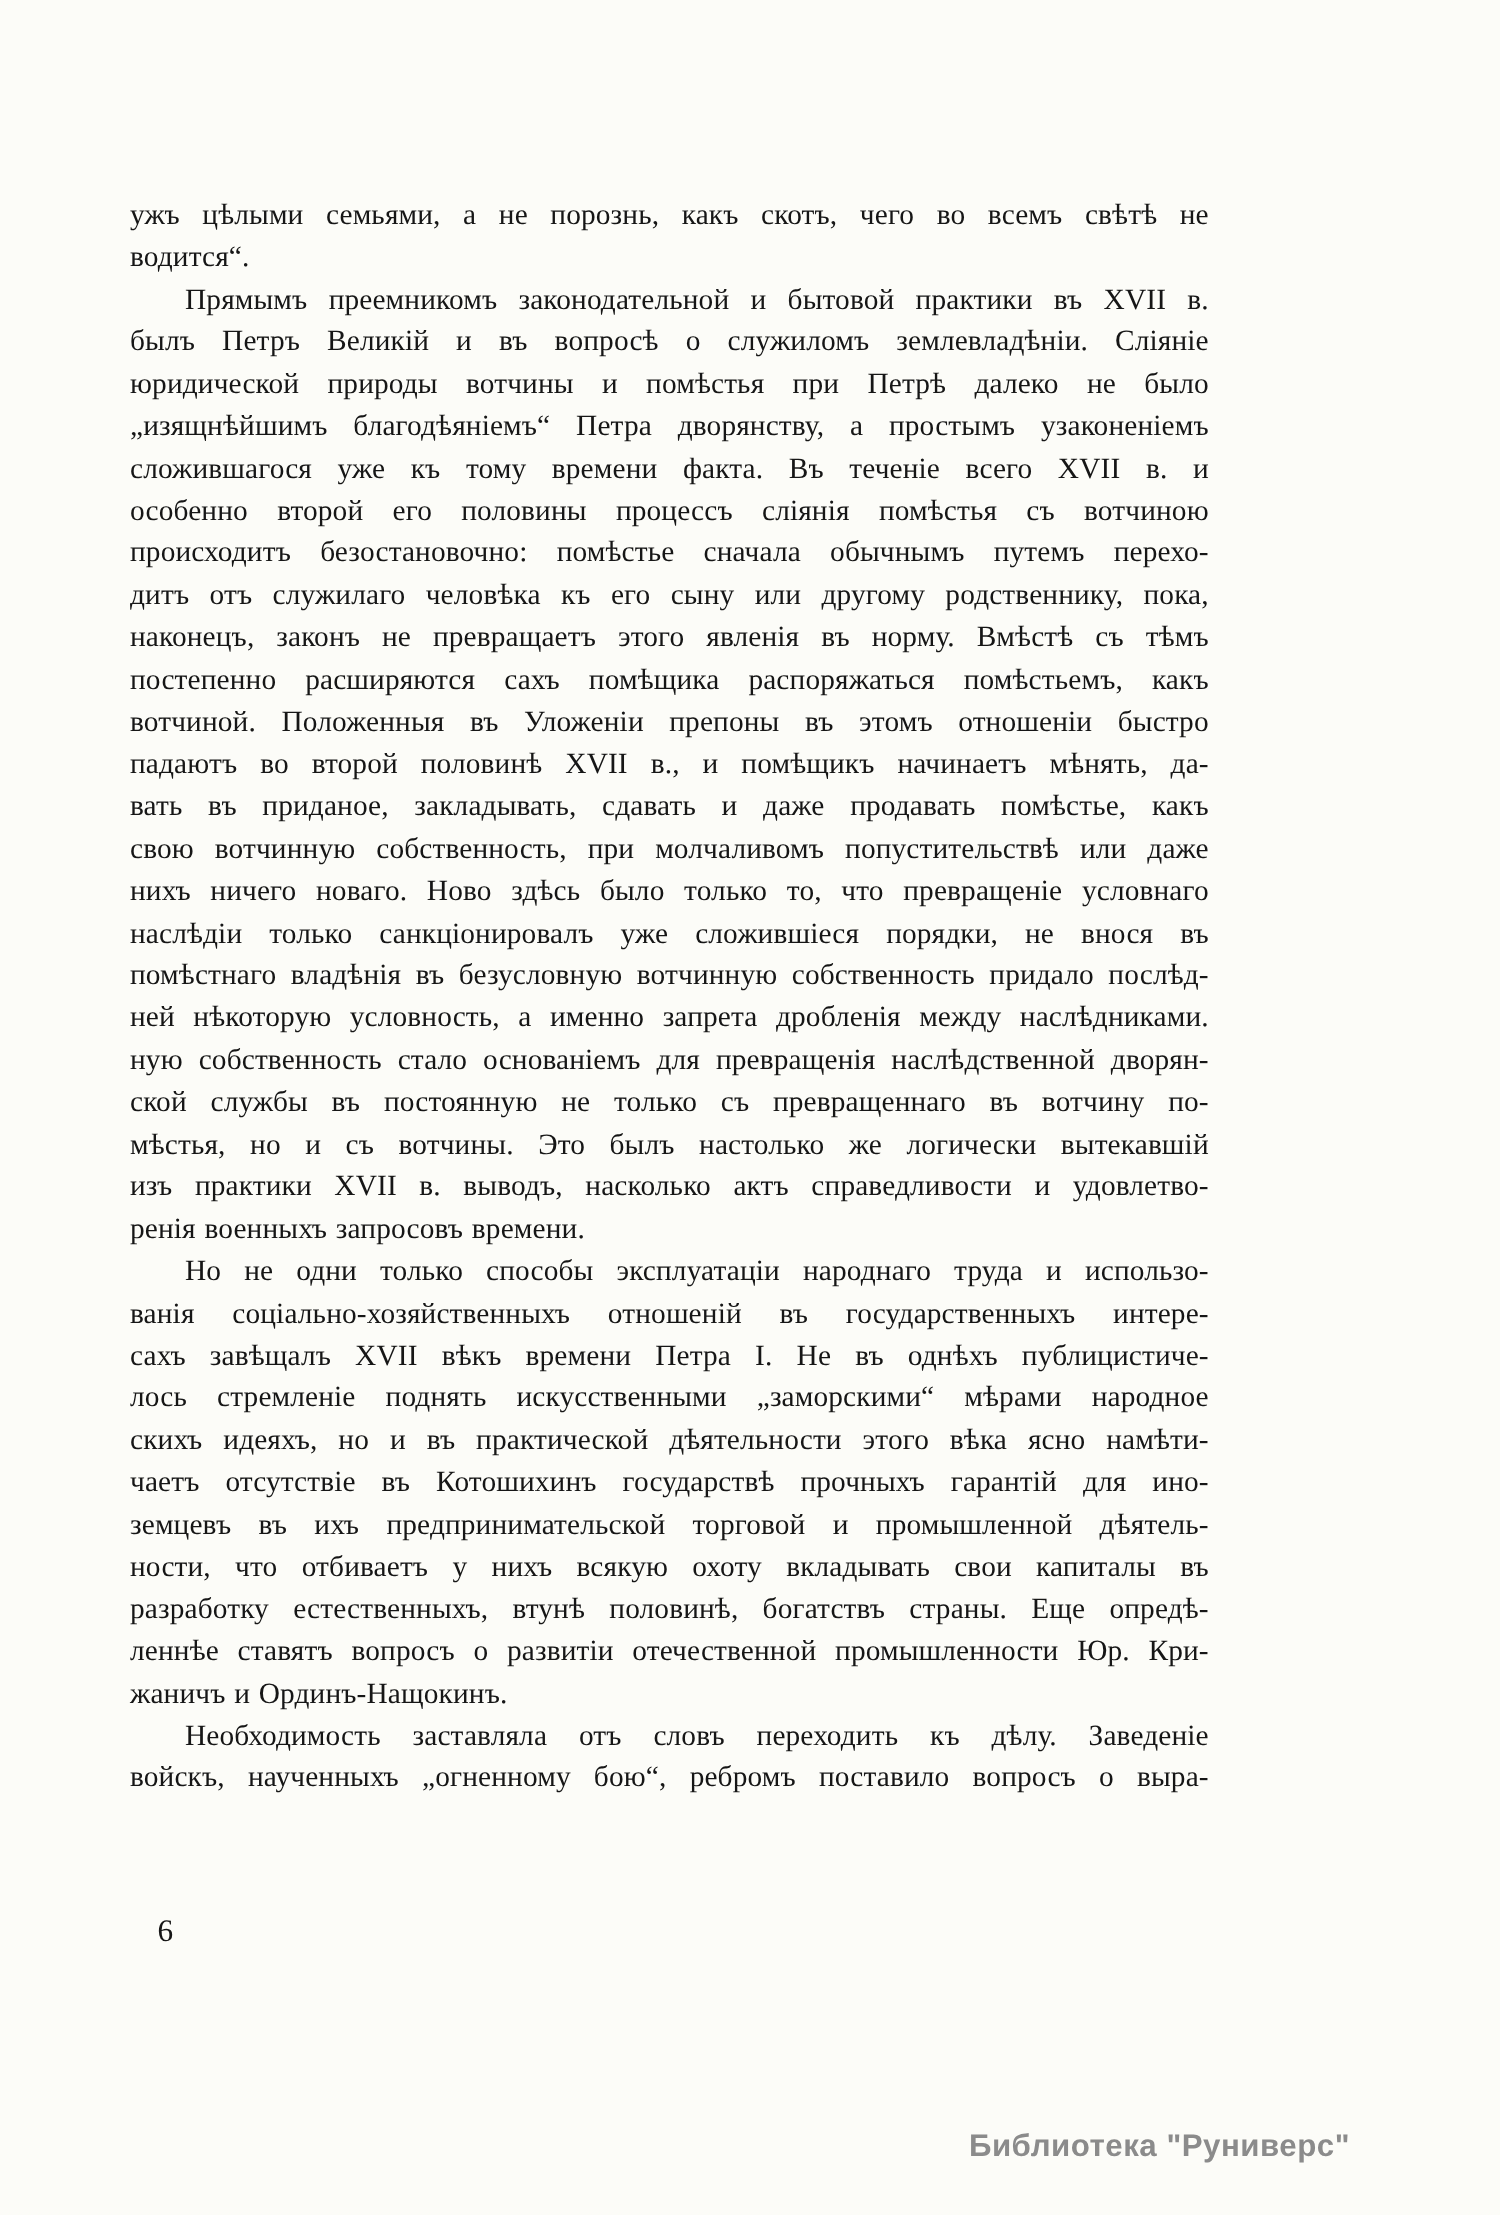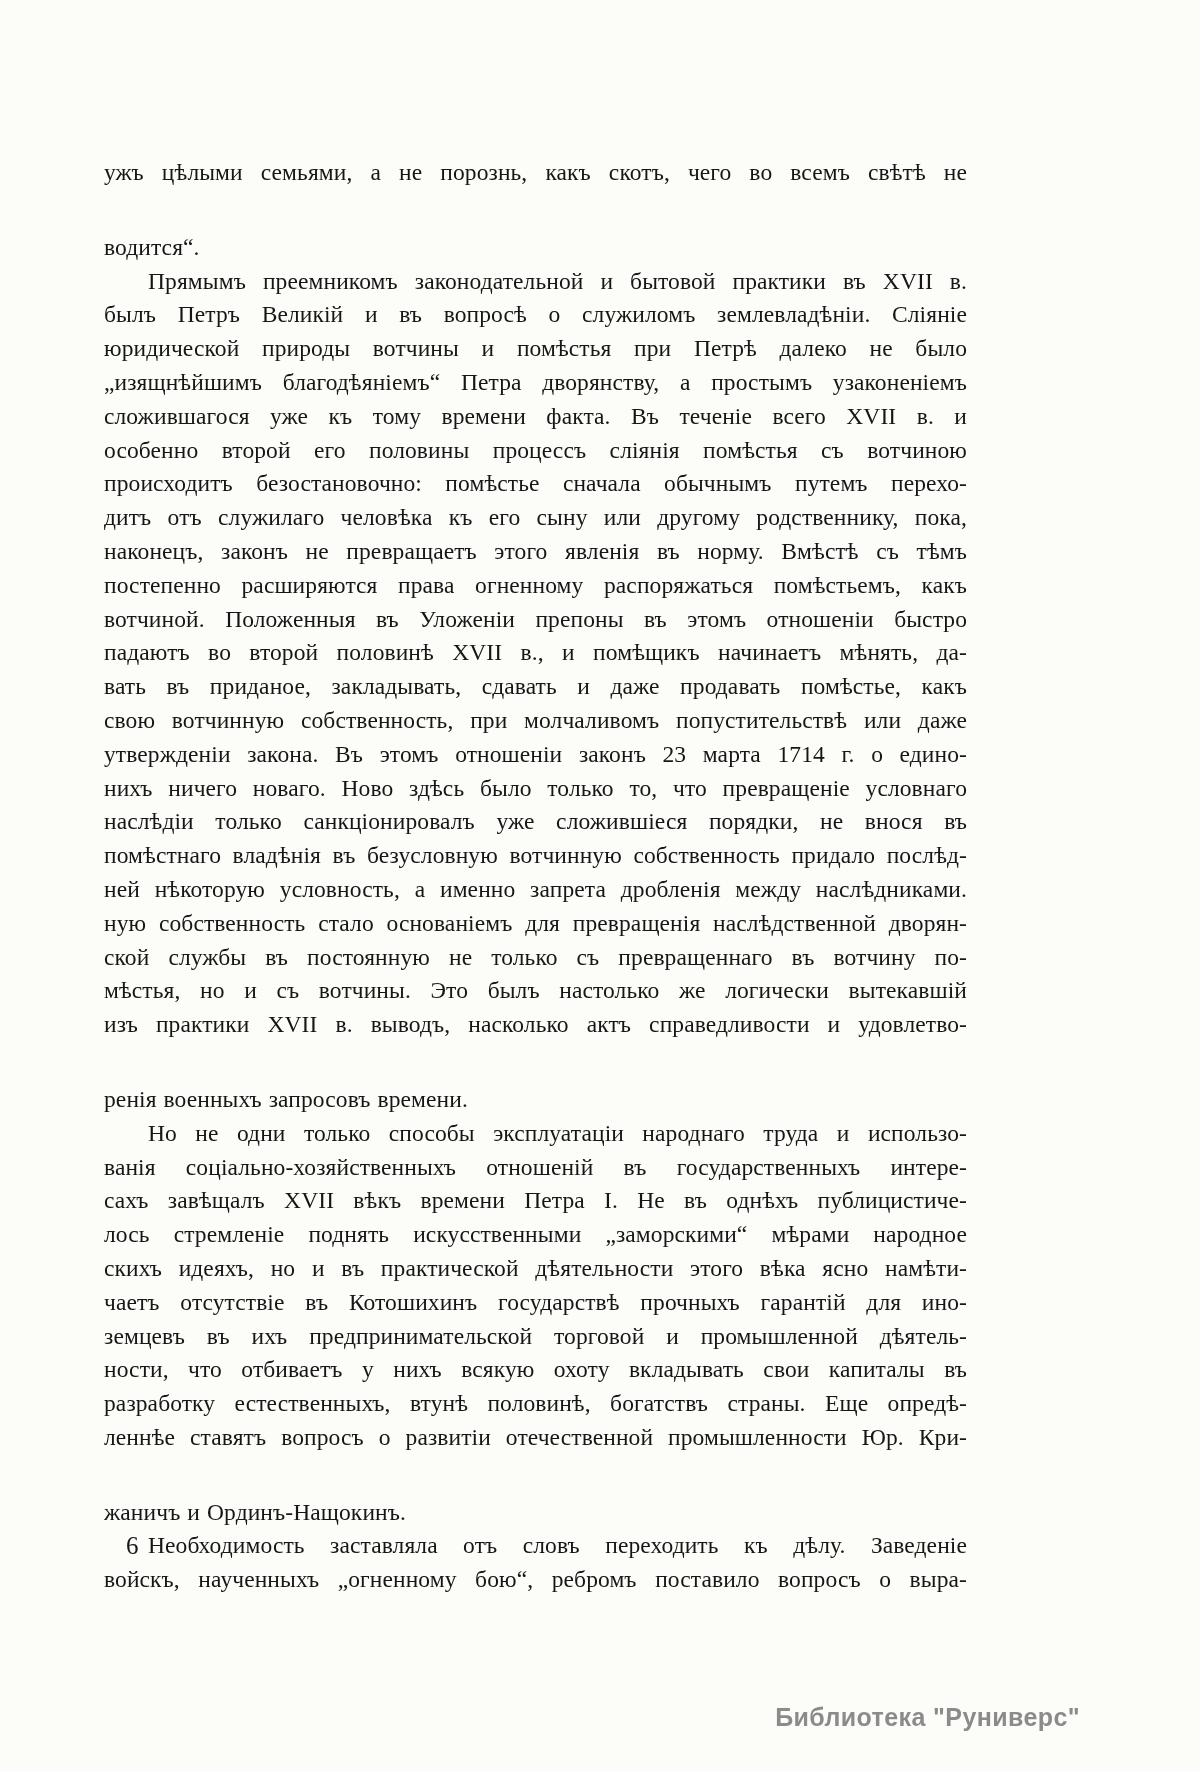--- a/index.html
+++ b/index.html
@@ -27,21 +27,20 @@
     height: 33.8px;
     white-space: normal;
     text-align: justify;
     text-align-last: justify;
     letter-spacing: 0.1px;
     word-spacing: 1px;
     font-weight: 400;
   }
   .line.eop {
     text-align-last: left;
-    margin-top: 41px;
   }
   .line.indent {
     text-indent: 44px;
   }
   .page-number {
     position: absolute;
     left: 126px;
     top: 1532px;
     font-size: 25px;
     font-weight: 500;
@@ -68,26 +67,25 @@
       <div class="line eop">водится“.</div>
       <div class="line indent">Прямымъ преемникомъ законодательной и бытовой практики въ XVII в.</div>
       <div class="line">былъ Петръ Великій и въ вопросѣ о служиломъ землевладѣніи. Сліяніе</div>
       <div class="line">юридической природы вотчины и помѣстья при Петрѣ далеко не было</div>
       <div class="line">„изящнѣйшимъ благодѣяніемъ“ Петра дворянству, а простымъ узаконеніемъ</div>
       <div class="line">сложившагося уже къ тому времени факта. Въ теченіе всего XVII в. и</div>
       <div class="line">особенно второй его половины процессъ сліянія помѣстья съ вотчиною</div>
       <div class="line">происходитъ безостановочно: помѣстье сначала обычнымъ путемъ перехо-</div>
       <div class="line">дитъ отъ служилаго человѣка къ его сыну или другому родственнику, пока,</div>
       <div class="line">наконецъ, законъ не превращаетъ этого явленія въ норму. Вмѣстѣ съ тѣмъ</div>
-      <div class="line">постепенно расширяются права огненному распоряжаться помѣстьемъ, какъ</div>
+      <div class="line">постепенно расширяются сахъ помѣщика распоряжаться помѣстьемъ, какъ</div>
       <div class="line">вотчиной. Положенныя въ Уложеніи препоны въ этомъ отношеніи быстро</div>
       <div class="line">падаютъ во второй половинѣ XVII в., и помѣщикъ начинаетъ мѣнять, да-</div>
       <div class="line">вать въ приданое, закладывать, сдавать и даже продавать помѣстье, какъ</div>
       <div class="line">свою вотчинную собственность, при молчаливомъ попустительствѣ или даже</div>
-      <div class="line">утвержденіи закона. Въ этомъ отношеніи законъ 23 марта 1714 г. о едино-</div>
       <div class="line">нихъ ничего новаго. Ново здѣсь было только то, что превращеніе условнаго</div>
       <div class="line">наслѣдіи только санкціонировалъ уже сложившіеся порядки, не внося въ</div>
       <div class="line">помѣстнаго владѣнія въ безусловную вотчинную собственность придало послѣд-</div>
       <div class="line">ней нѣкоторую условность, а именно запрета дробленія между наслѣдниками.</div>
       <div class="line">ную собственность стало основаніемъ для превращенія наслѣдственной дворян-</div>
       <div class="line">ской службы въ постоянную не только съ превращеннаго въ вотчину по-</div>
       <div class="line">мѣстья, но и съ вотчины. Это былъ настолько же логически вытекавшій</div>
       <div class="line">изъ практики XVII в. выводъ, насколько актъ справедливости и удовлетво-</div>
       <div class="line eop">ренія военныхъ запросовъ времени.</div>
       <div class="line indent">Но не одни только способы эксплуатаціи народнаго труда и использо-</div>

